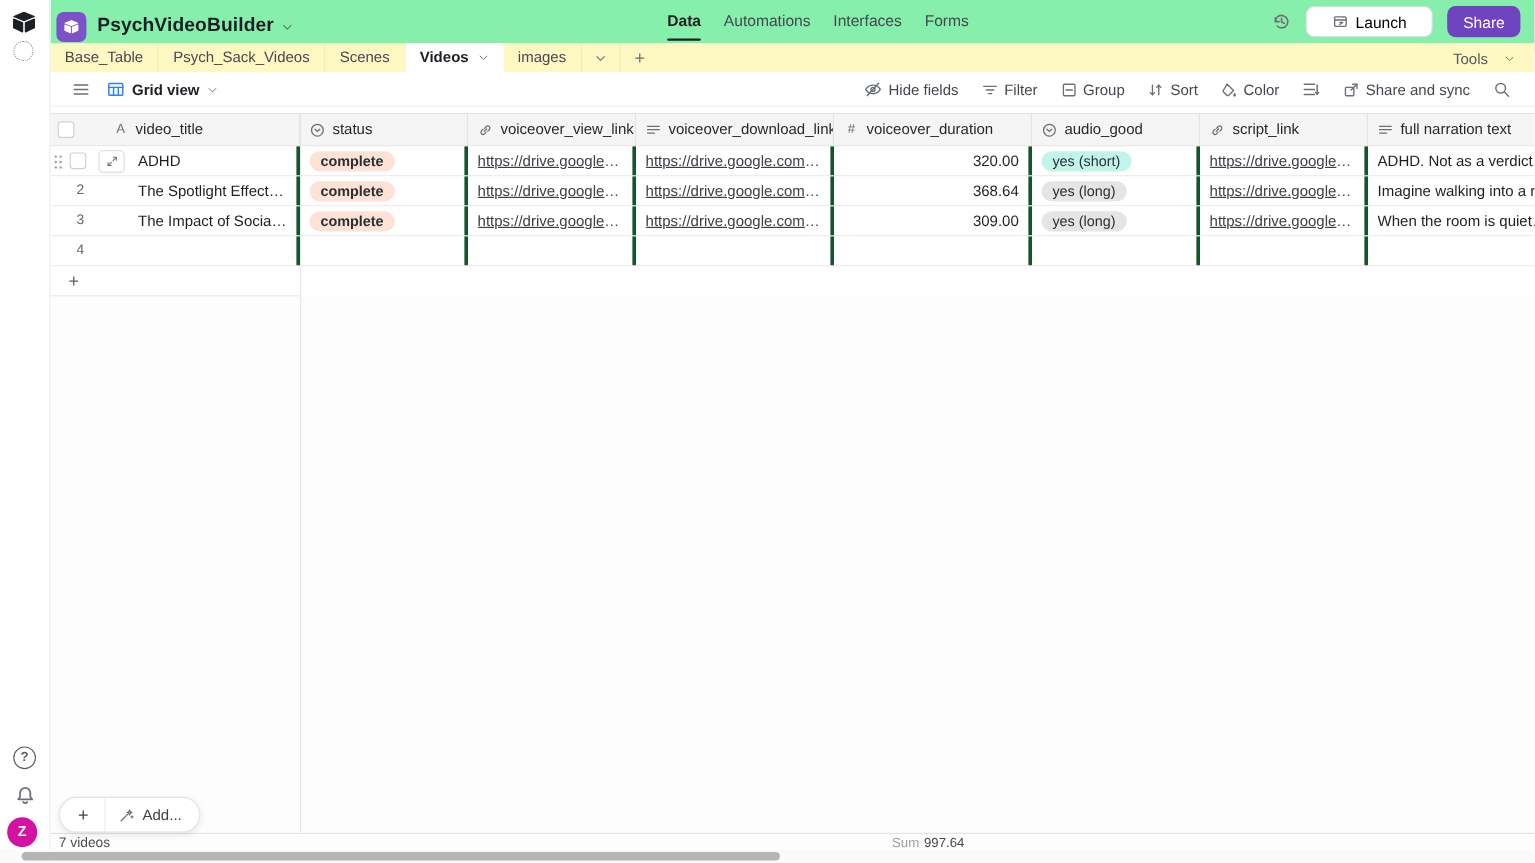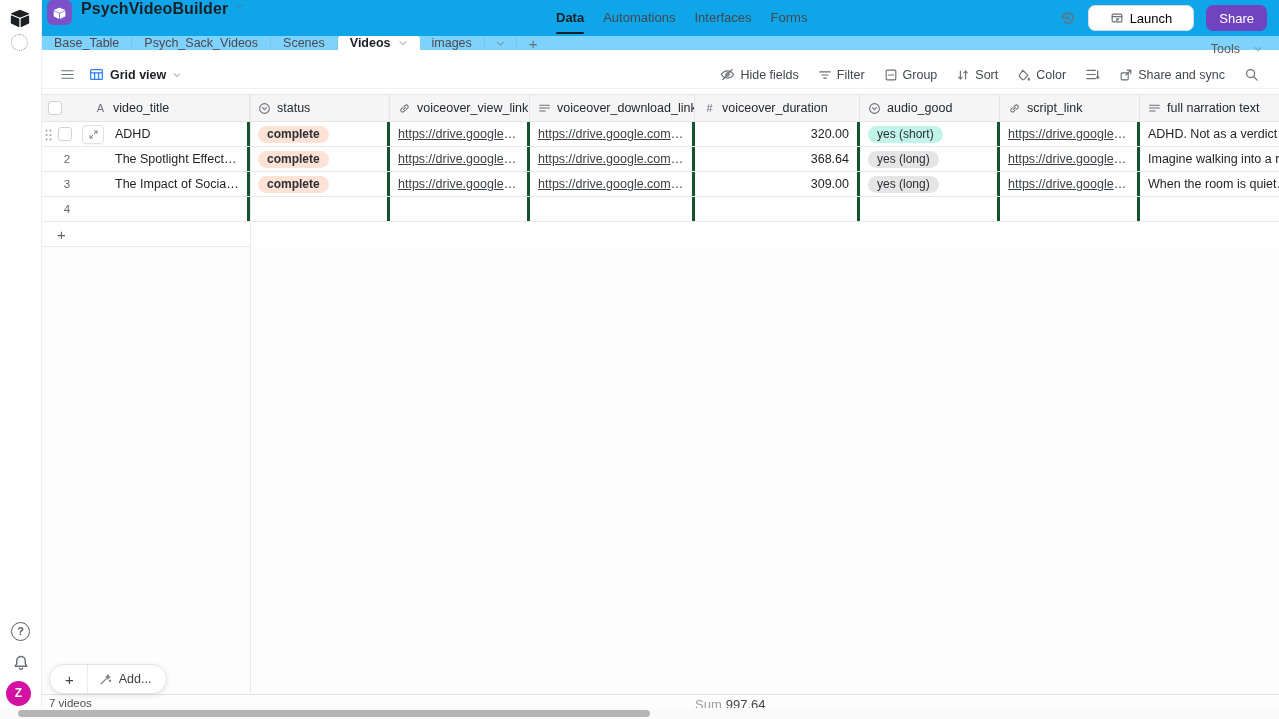--- a/index.html
+++ b/index.html
@@ -13,34 +13,34 @@
 
   
   .rail { position:absolute; left:0; top:0; width:42px; height:719px; background:#fff; border-right:1px solid #efefef; z-index:6; }
   .rail-logo { position:absolute; left:8px; top:7px; width:24px; height:22px; }
   .rail-spinner { position:absolute; left:11px; top:34px; width:17px; height:17px; border:1.6px dotted #8f9399; border-radius:50%; }
   .rail-bottom-icon { position:absolute; left:12px; width:18px; height:18px; }
   .help-circle { left:11px; width:19px; height:19px; border:1.3px solid #5a5e66; border-radius:50%; text-align:center; font-size:11px; line-height:17px; color:#5a5e66; font-weight:bold; position:absolute; }
   .avatar { position:absolute; left:6px; top:681px; width:25px; height:25px; border-radius:50%; background:#d312a2; color:#fff; text-align:center; line-height:25px; font-size:12px; font-weight:bold; }
 
   
-  .topbar { position:absolute; left:42px; top:0; width:1237px; height:44px; background:#0ea5e9; display:flex; }
+  .topbar { position:absolute; left:42px; top:0; width:1237px; height:44px; background:#86efac; display:flex; align-items:center; }
   .app-icon { width:25px; height:25px; border-radius:6px; background:#7d52c9; margin-left:5px; display:flex; align-items:center; justify-content:center; }
   .app-title { font-size:16px; font-weight:bold; margin-left:9px; letter-spacing:.1px; }
   .title-chevron { margin-left:6px; }
   .top-nav { position:absolute; left:514px; top:0; height:36px; display:flex; align-items:center; gap:19px; }
   .nav-item { font-size:13px; color:#44484f; cursor:pointer; position:relative; height:36px; line-height:36px; }
   .nav-item.active { color:#1d1f25; font-weight:bold; }
   .nav-item.active::after { content:""; position:absolute; left:0; right:0; bottom:2px; height:2px; background:#1d1f25; border-radius:2px; }
   .top-right { position:absolute; right:12px; top:0; height:36px; display:flex; align-items:center; gap:12px; }
   .launch-btn { display:flex; align-items:center; gap:6px; border:1px solid #d9dbde; border-radius:7px; height:26px; padding:0 21px; font-size:13px; background:#fff; cursor:pointer; }
   .share-btn { background:#7044c0; color:#fff; border:none; border-radius:7px; height:26px; padding:0 13px; font-size:13px; cursor:pointer; }
 
   
-  .tabbar { position:absolute; left:42px; top:36px; width:1237px; height:14px; background:#7dd3fc; display:flex; align-items:stretch; }
+  .tabbar { position:absolute; left:42px; top:36px; width:1237px; height:24px; background:#fef9c3; display:flex; align-items:stretch; }
   .ttab { display:flex; align-items:center; padding:0 12px; font-size:12.5px; color:#4d4650; border-right:1px solid rgba(0,0,0,0.05); cursor:pointer; white-space:nowrap; }
   .ttab.active { background:#fff; color:#1d1f25; font-weight:bold; border-right:none; border-radius:3px 3px 0 0; gap:7px; }
   .ttab.icon-only { padding:0 10px; }
   .tab-plus { display:flex; align-items:center; padding:0 12px; color:#6b6f76; font-size:15px; cursor:pointer; }
   .tools { position:absolute; right:16px; top:0; height:25px; display:flex; align-items:center; gap:13px; font-size:12.5px; color:#55585e; cursor:pointer; }
 
   
   .toolbar { position:absolute; left:42px; top:61px; width:1237px; height:28px; background:#fff; display:flex; align-items:center; border-bottom:1px solid #f0f0f0; }
   .tb-left { display:flex; align-items:center; gap:14px; margin-left:18px; }
   .viewname { display:flex; align-items:center; gap:6px; font-size:12.5px; font-weight:bold; color:#1d1f25; cursor:pointer; }
@@ -76,21 +76,21 @@
   .frozen-sep { position:absolute; left:208px; top:0; bottom:0; width:1px; background:#e9e9e9; }
 
   
   .add-pill { position:absolute; left:49px; top:664px; height:30px; background:#fff; border:1px solid #e4e4e4; border-radius:15px; box-shadow:0 2px 6px rgba(0,0,0,.09); display:flex; align-items:center; z-index:7; overflow:hidden; }
   .add-pill .seg1 { padding:0 13px 0 15px; font-size:15px; color:#3c4047; height:30px; display:flex; align-items:center; cursor:pointer; border-right:1px solid #ececec; }
   .add-pill .seg2 { padding:0 15px 0 11px; display:flex; align-items:center; gap:7px; font-size:12.5px; color:#3c4047; cursor:pointer; }
 
   
   .summary { position:absolute; left:42px; top:694px; width:1237px; height:16px; background:#fdfdfd; border-top:1px solid #e4e4e4; }
   .count-label { position:absolute; left:7px; top:2px; font-size:11.5px; color:#4b4f55; }
-  .sum-wrap { position:absolute; left:653px; width:157px; top:2px; text-align:left; font-size:13px; }
+  .sum-wrap { position:absolute; left:653px; width:157px; top:2px; text-align:center; font-size:11px; }
   .sum-label { color:#9a9ea5; margin-right:4px; }
   .sum-value { color:#43474e; }
   .hscroll { position:absolute; left:0; top:708px; width:1279px; height:11px; background:#fafafa; z-index:8; }
   .hthumb { position:absolute; left:18px; top:2px; width:632px; height:7px; background:#b5b5b5; border-radius:4px; cursor:pointer; }
 </style>
 </head>
 <body>
 
 <div id="app">
 

